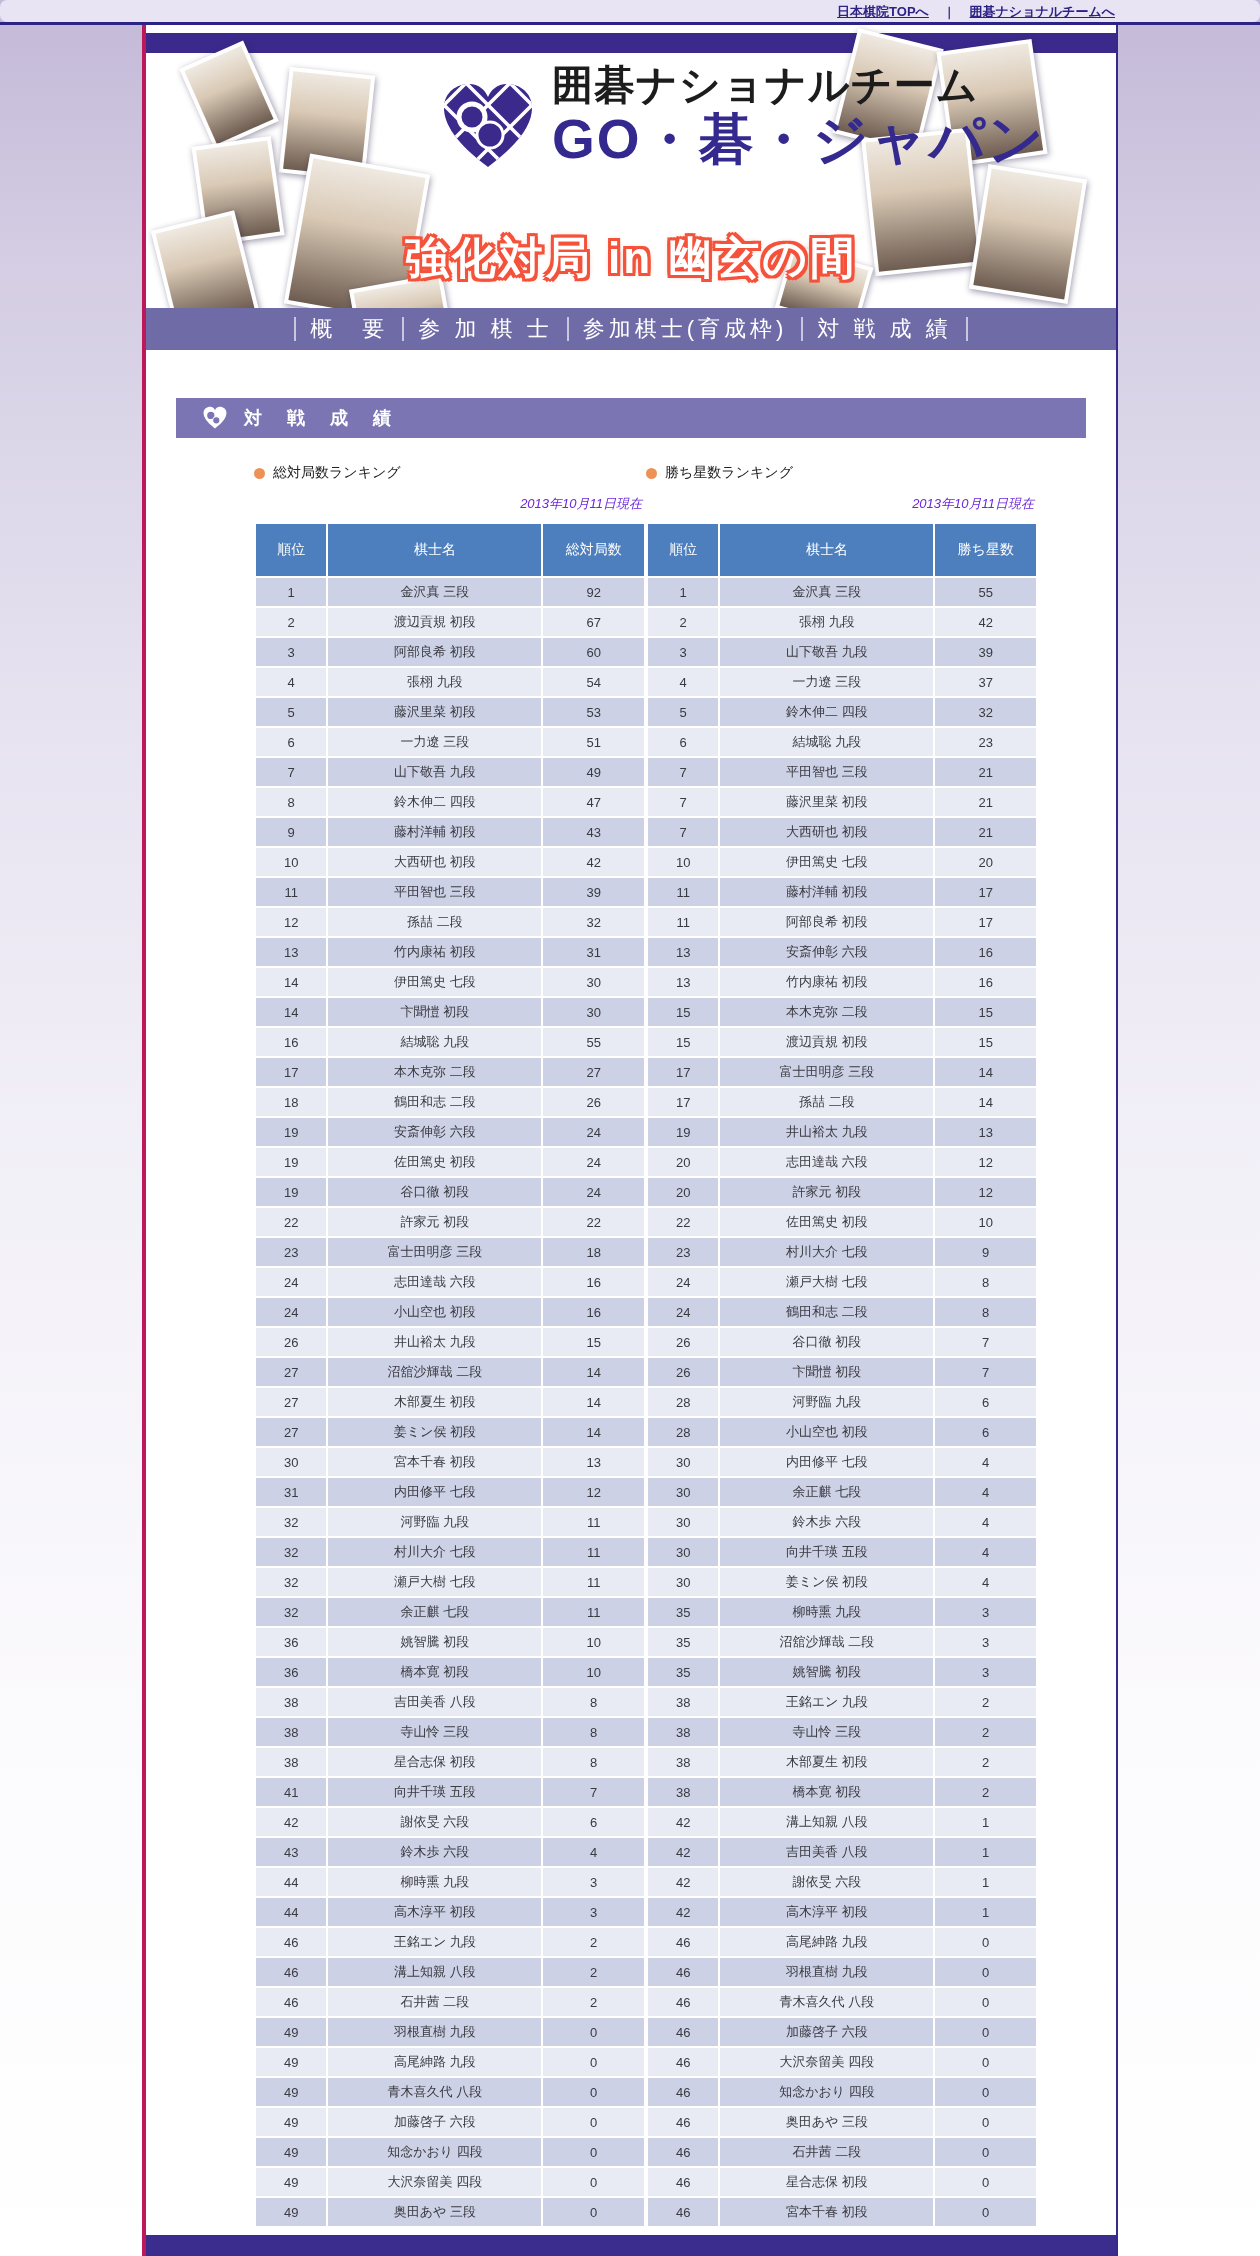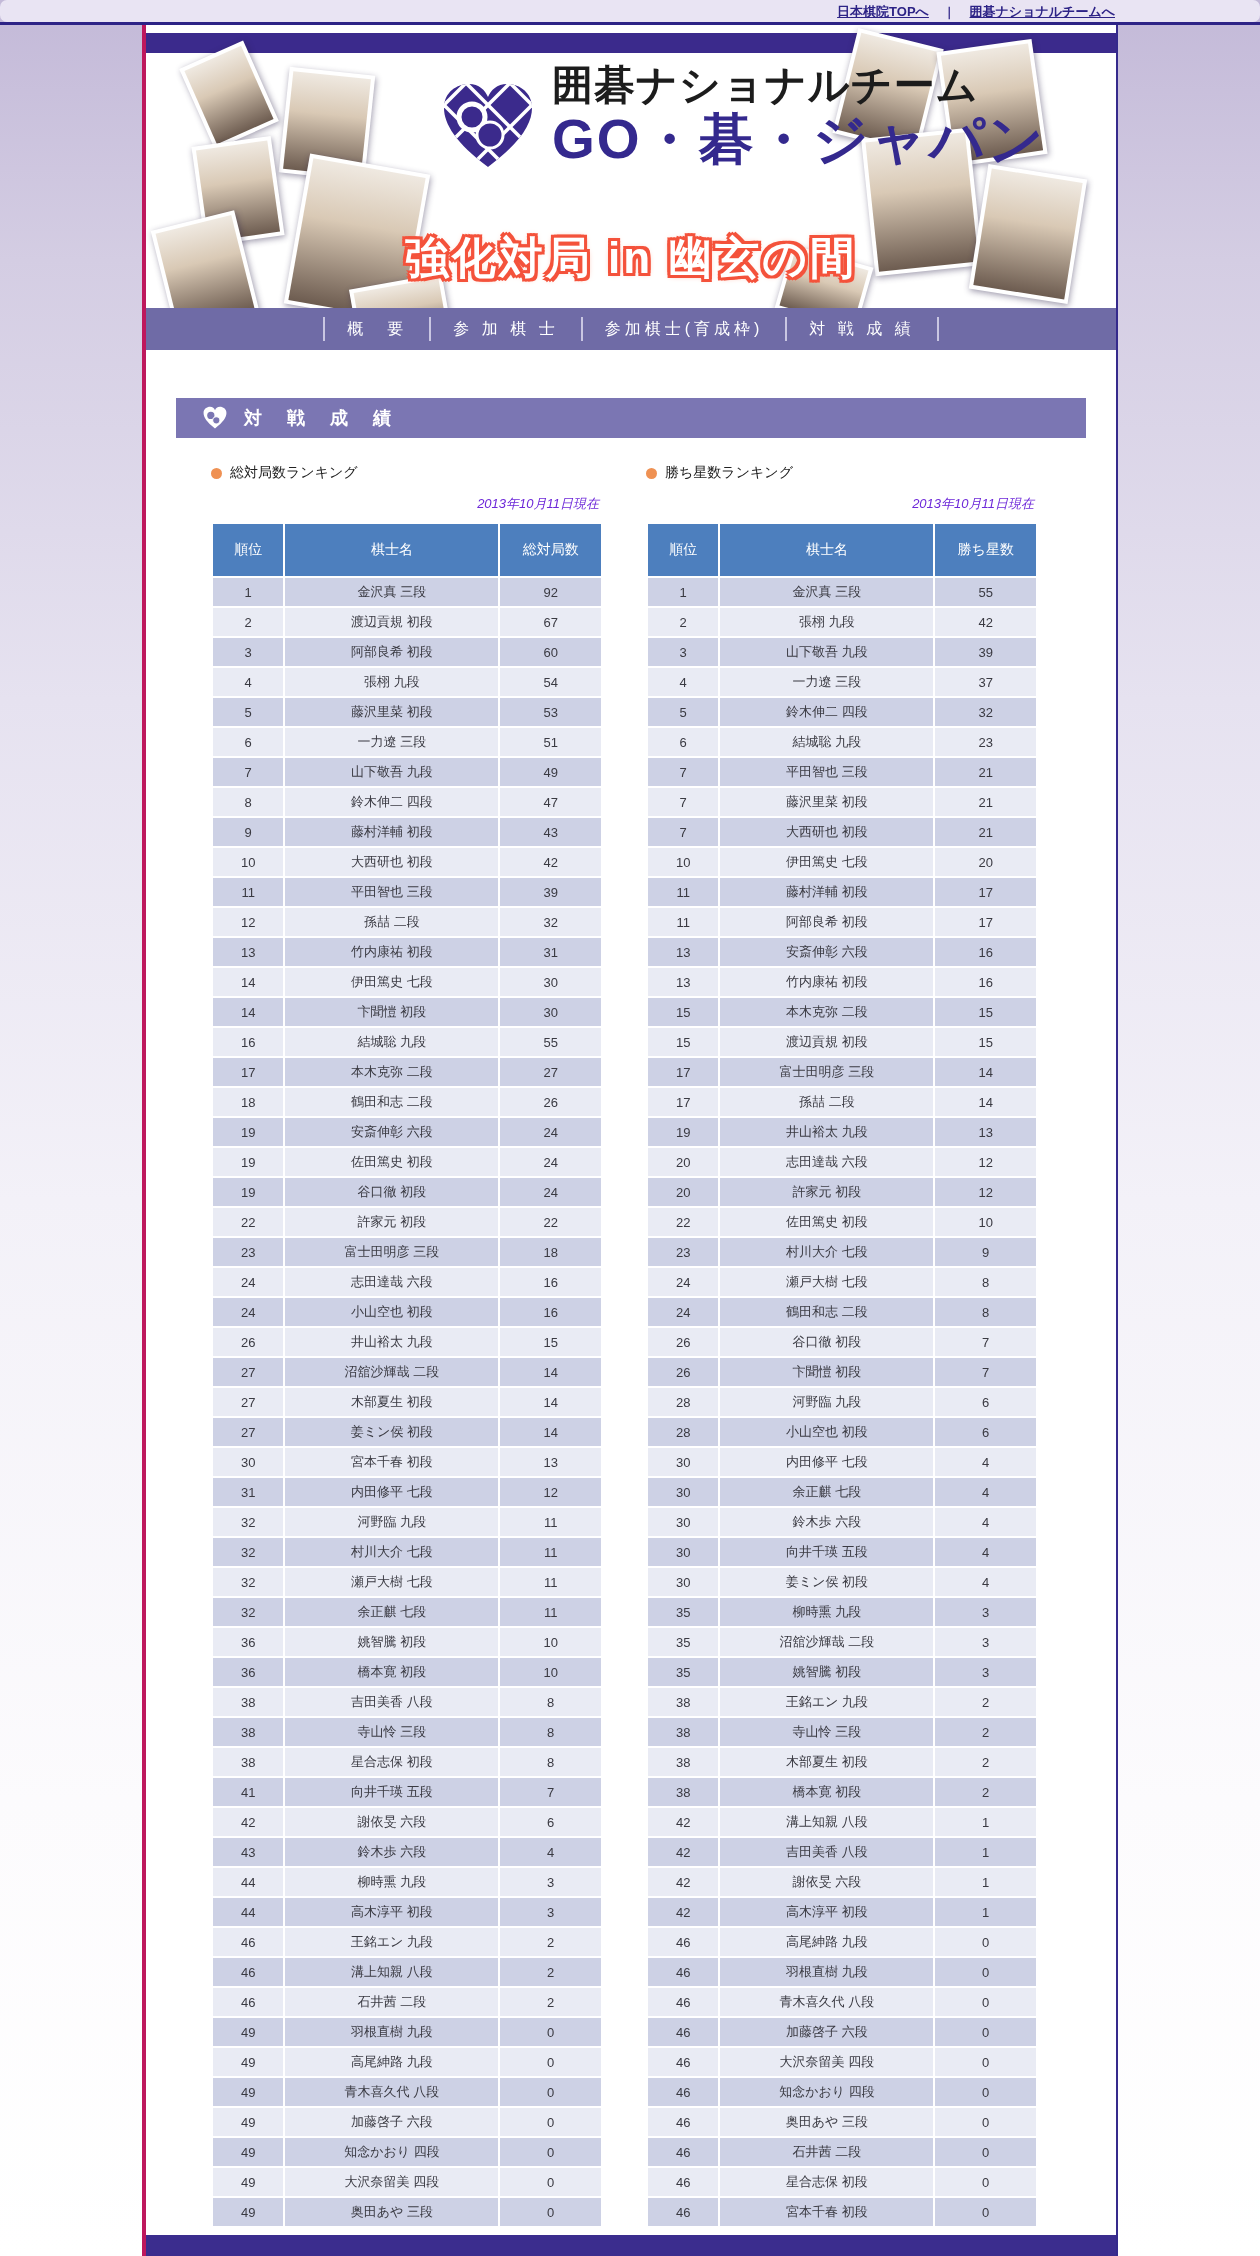--- a/index.html
+++ b/index.html
@@ -28,31 +28,31 @@
   .titles .t1{font-size:41px;font-weight:bold;color:#1c1c1c;letter-spacing:1px;line-height:1.1;}
   .titles .t2{font-size:55px;font-weight:bold;color:#34298e;letter-spacing:2px;line-height:1.15;}
   .banner{
     position:absolute;left:0;right:0;top:204px;text-align:center;
     font-size:44px;font-weight:bold;letter-spacing:3px;color:#ffffff;
     text-shadow:-3px -3px 0 #f4523b,3px -3px 0 #f4523b,-3px 3px 0 #f4523b,3px 3px 0 #f4523b,
                  0 -3px 0 #f4523b,0 3px 0 #f4523b,-3px 0 0 #f4523b,3px 0 0 #f4523b,0 0 6px #f88a6d;
   }
   
   .nav{height:42px;background:#6f6ba6;display:flex;align-items:center;justify-content:center;}
-  .nav .nav-item{color:#ffffff;font-size:16px;letter-spacing:4px;padding:0 22px;cursor:pointer;white-space:nowrap;}
+  .nav .nav-item{color:#ffffff;font-size:22px;letter-spacing:4px;padding:0 14px;cursor:pointer;white-space:nowrap;}
   .nav .nav-div{width:2px;height:24px;background:#c9c6e2;}
   
   .section-bar{
     margin:48px 30px 0 30px;height:40px;background:#7b76b3;
     display:flex;align-items:center;color:#fff;
   }
   .section-bar .s-icon{margin:0 16px 0 26px;display:flex;}
   .section-bar .s-title{font-size:18px;font-weight:bold;letter-spacing:10px;}
   
-  .rankings{display:flex;justify-content:space-between;padding:26px 78px 0 65px;}
+  .rankings{display:flex;justify-content:flex-end;padding:26px 78px 0 65px;}
   .rank-block{width:392px;}
   .rank-head{display:flex;align-items:center;font-size:14px;color:#222;height:18px;}
   .rank-head .dot{width:11px;height:11px;border-radius:50%;background:#ef9153;margin-right:8px;}
   .as-of{margin:14px 4px 10px 0;text-align:right;font-size:13px;color:#6d28d9;line-height:16px;font-style:italic;}
   table.ranking{border-collapse:separate;border-spacing:2px;width:392px;table-layout:fixed;}
   table.ranking col.c-rank{width:70px;}
   table.ranking col.c-name{width:212px;}
   table.ranking col.c-val{width:100px;}
   table.ranking th{
     background:#4d7fbe;color:#fff;font-size:14px;font-weight:normal;height:28px;padding:12px;text-align:center;

